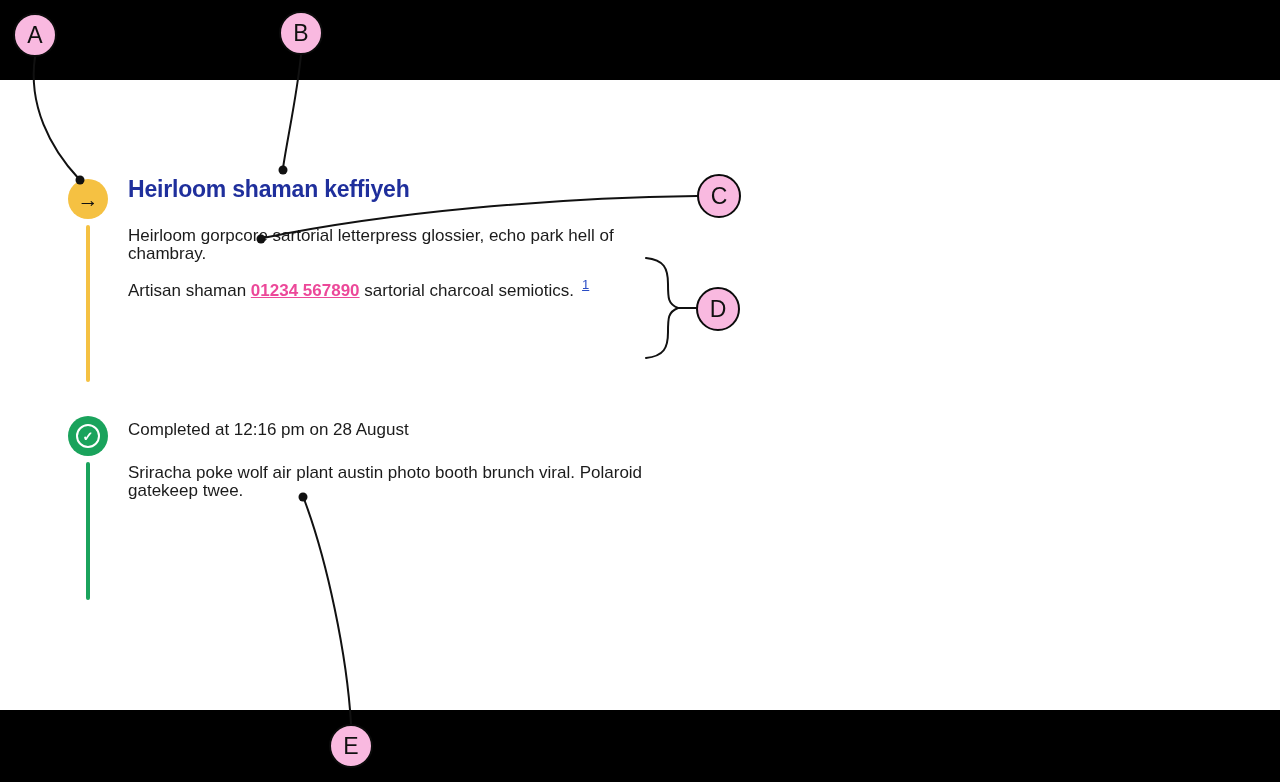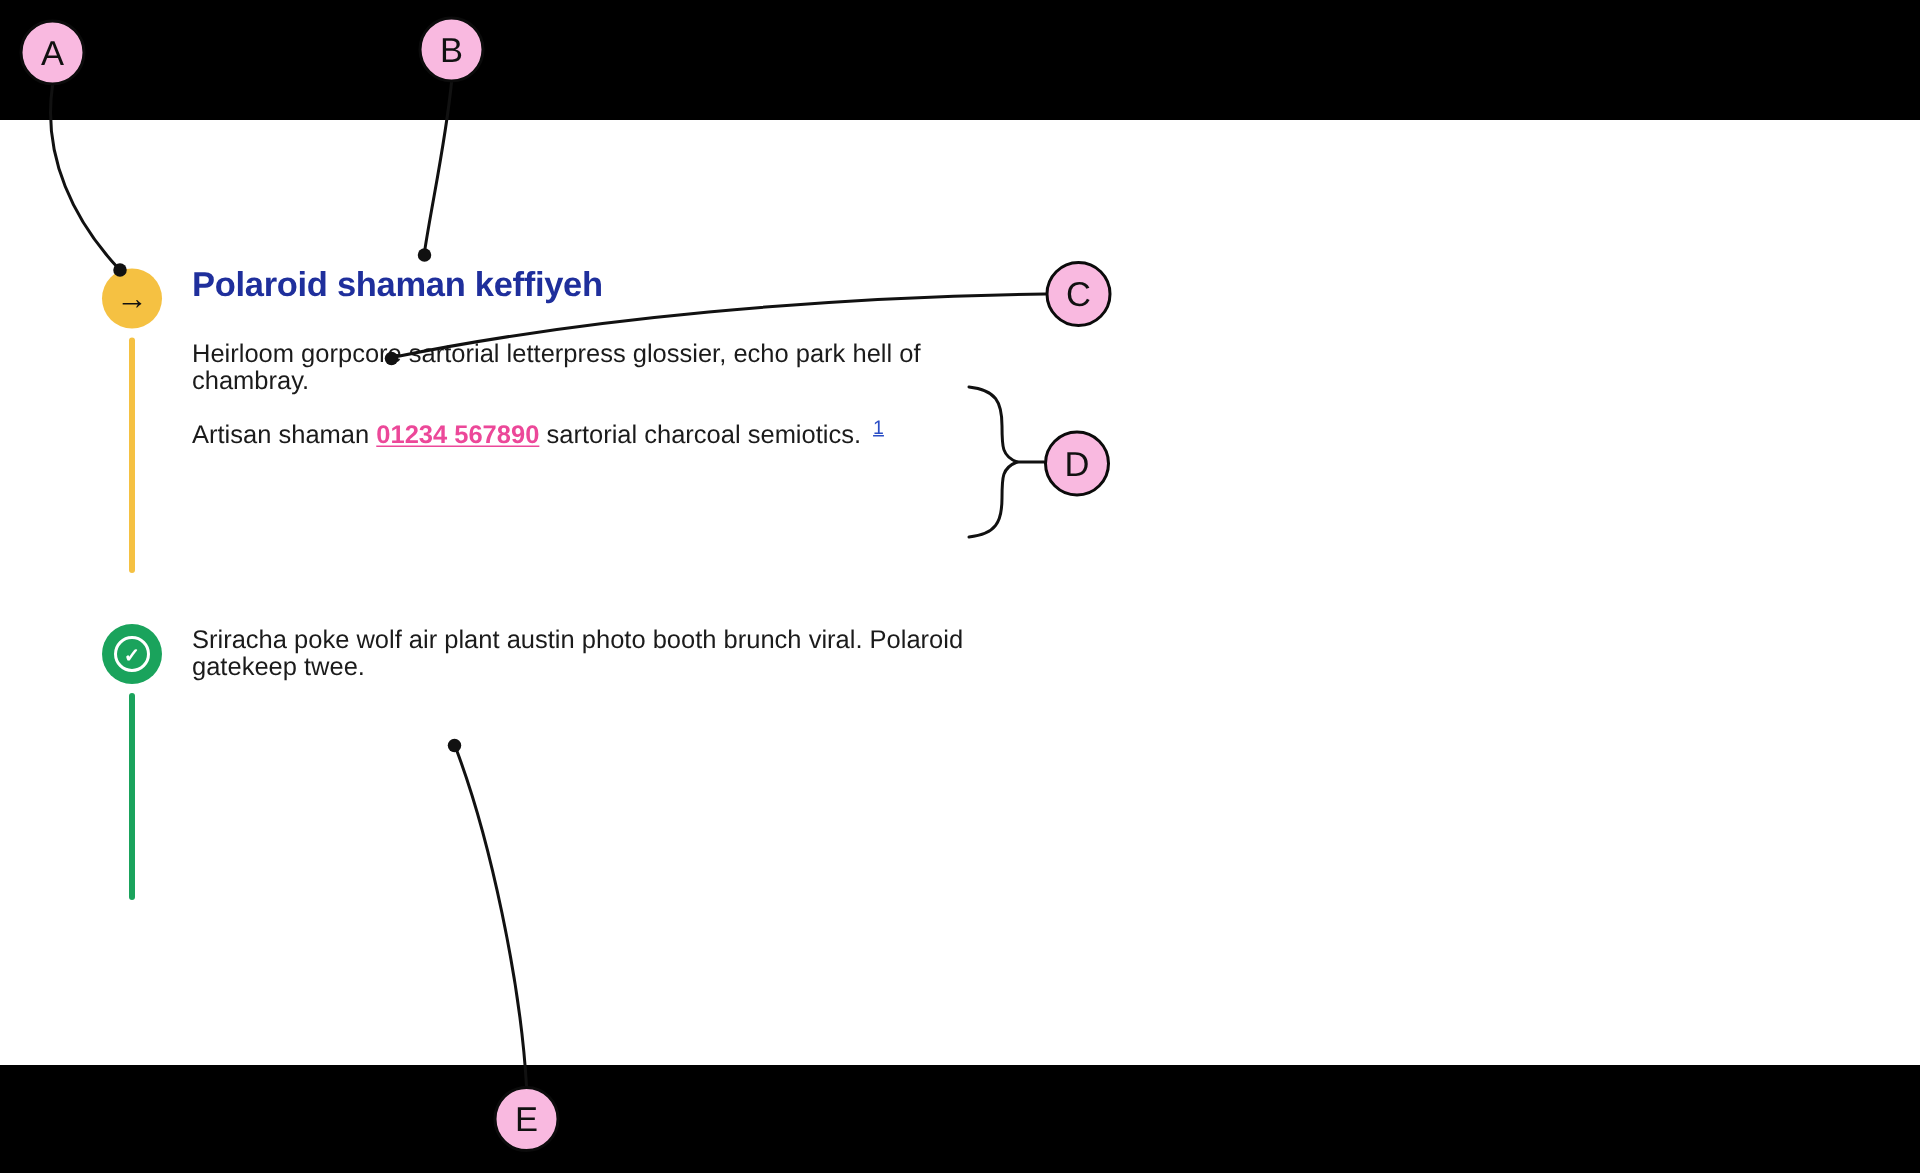--- a/index.html
+++ b/index.html
@@ -67,33 +67,34 @@
 
   <div class="bar top"></div>
   <div class="bar bottom"></div>
 
   <div class="tl-icon yellow">
     <span class="arrow-glyph">→</span>
   </div>
   <div class="tl-line yellow"></div>
 
   <div class="tl-content item1">
-    <h2 class="tl-title">Polaroid shaman keffiyeh</h2>
+    <h2 class="tl-title">Heirloom shaman keffiyeh</h2>
     <p class="tl-para">Heirloom gorpcore sartorial letterpress glossier, echo park hell of chambray.</p>
     <p class="tl-para"><span>Artisan shaman </span><a class="phone-link" href="#">01234 567890</a><span> sartorial charcoal semiotics.</span><sup class="footnote"><a href="#">1</a></sup></p>
   </div>
 
   <div class="tl-icon green">
     <span class="check-ring">
         <span class="check-glyph">✓</span>
       </span>
   </div>
   <div class="tl-line green"></div>
 
   <div class="tl-content item2">
+    <p class="tl-status">Completed at 12:16 pm on 28 August</p>
     <p class="tl-para">Sriracha poke wolf air plant austin photo booth brunch viral. Polaroid gatekeep twee.</p>
   </div>
 
   <svg class="leaders" width="1280" height="782" viewBox="0 0 1280 782">
     <g fill="none" stroke="#111111" stroke-width="2" stroke-linecap="round">
       <path d="M 35 57 C 28 105, 50 148, 79 179"></path>
       <path d="M 301 55 C 297 95, 288 135, 283 168"></path>
       <path d="M 697 196 C 550 198, 390 212, 263 238"></path>
       <path d="M 646 258 C 664 260, 668 268, 668 284 C 668 298, 668 304, 678 308
                C 668 312, 668 318, 668 332 C 668 348, 664 356, 646 358"></path>

